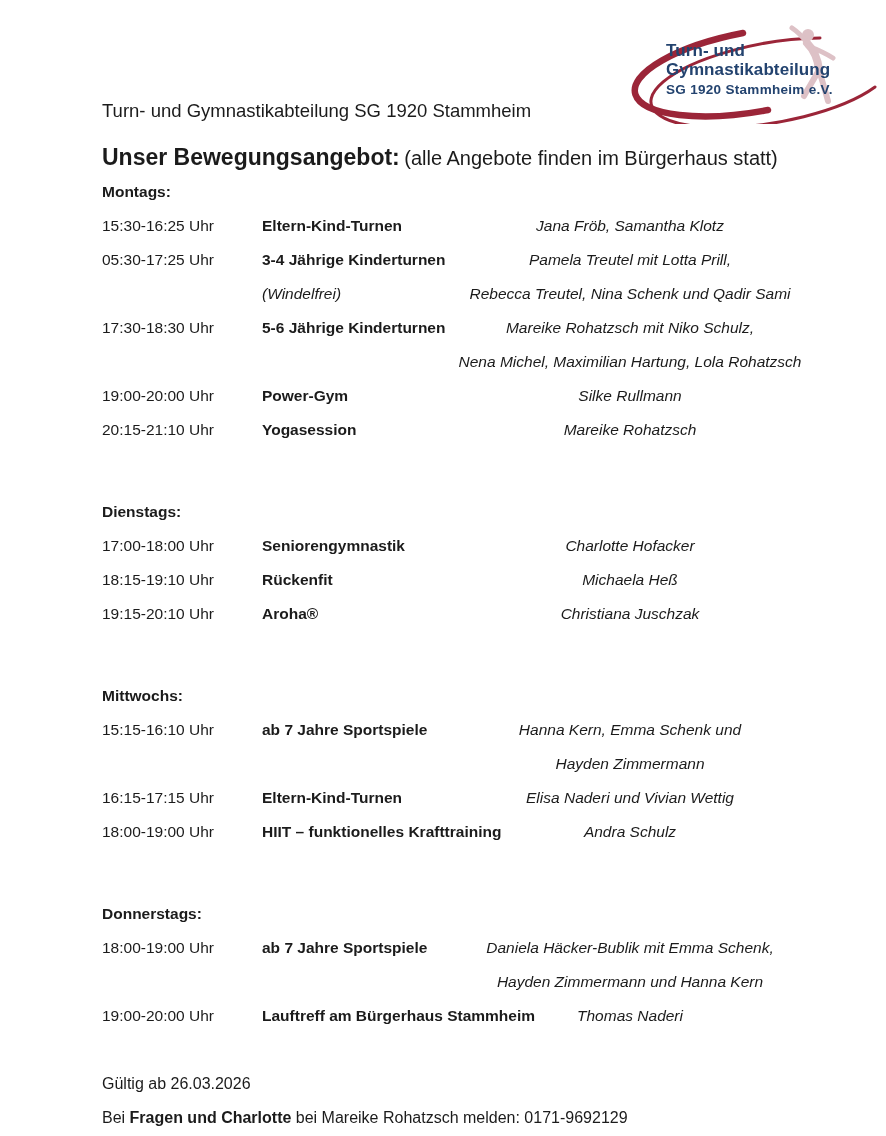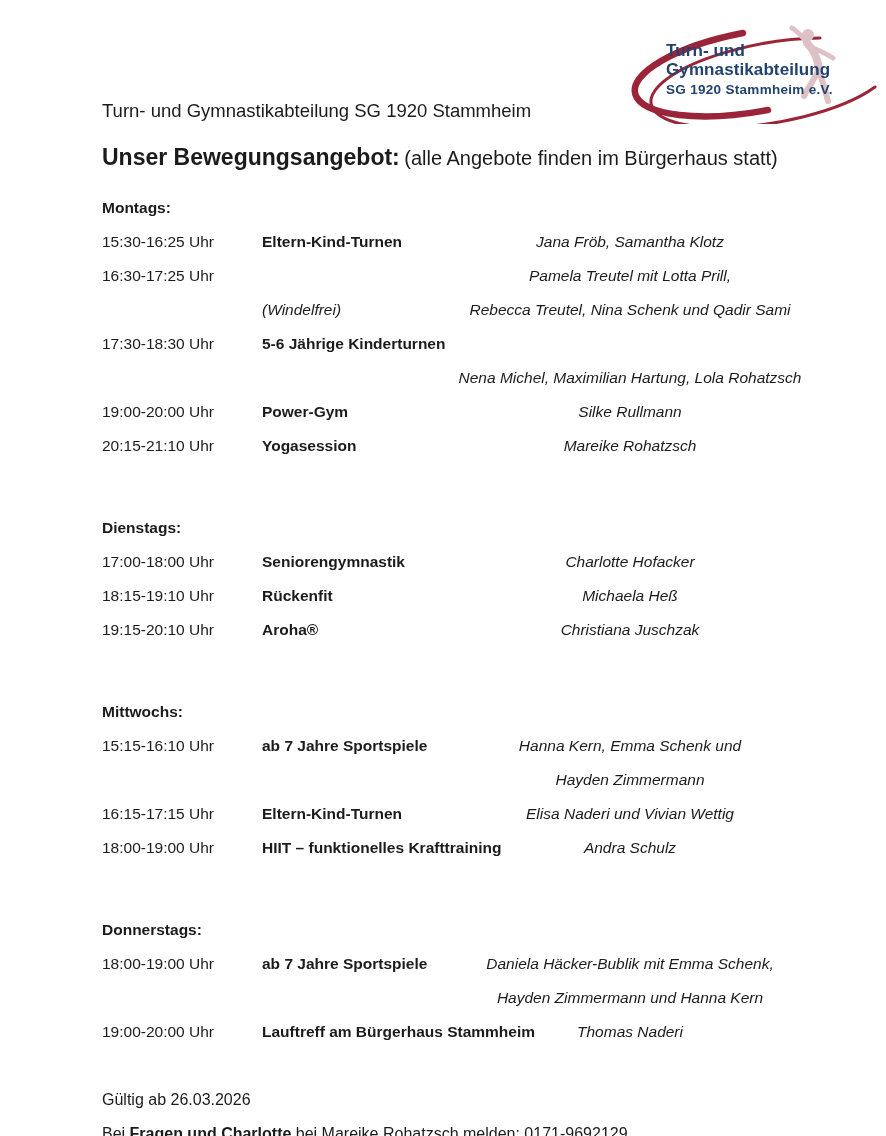--- a/index.html
+++ b/index.html
@@ -24,21 +24,21 @@
   
   .content { position: absolute; left: 102px; top: 100px; right: 0; }
 
   .club-line { font-size: 18.5px; line-height: 22px; }
 
   .title-line { margin-top: 20px; line-height: 30px; white-space: nowrap; }
   .title-bold { font-size: 23px; font-weight: 700; }
   .title-note { font-size: 20px; }
 
   .section { margin-top: 48px; }
-  .section.first { margin-top: 16px; }
+  .section.first { margin-top: 0; }
   .day { font-size: 15.5px; font-weight: 700; height: 34px; line-height: 34px; }
 
   .row { position: relative; height: 34px; line-height: 34px; font-size: 15.5px; }
   .time    { position: absolute; left: 0; top: 0; white-space: nowrap; }
   .course  { position: absolute; left: 160px; top: 0; font-weight: 700; white-space: nowrap; }
   .course.plain { font-weight: 400; font-style: italic; }
   .trainer { position: absolute; left: 272px; right: 0; top: 0; text-align: center; font-style: italic; white-space: nowrap; }
 
   .footer { margin-top: 34px; }
   .footer-line { height: 34px; line-height: 34px; font-size: 16px; }
@@ -81,31 +81,33 @@
     </div>
 
     <section class="section first">
       <div class="day">Montags:</div>
       <div class="row">
         <span class="time">15:30-16:25 Uhr</span>
         <span class="course">Eltern-Kind-Turnen</span>
         <span class="trainer">Jana Fröb, Samantha Klotz</span>
       </div>
       <div class="row">
-        <span class="time">16:30-17:25 Uhr</span>
+        <span class="time">05:30-17:25 Uhr</span>
+        <span class="course">3-4 Jährige Kinderturnen</span>
         <span class="trainer">Pamela Treutel mit Lotta Prill,</span>
       </div>
       <div class="row">
         <span class="time"></span>
         <span class="course plain">(Windelfrei)</span>
         <span class="trainer">Rebecca Treutel, Nina Schenk und Qadir Sami</span>
       </div>
       <div class="row">
         <span class="time">17:30-18:30 Uhr</span>
         <span class="course">5-6 Jährige Kinderturnen</span>
+        <span class="trainer">Mareike Rohatzsch mit Niko Schulz,</span>
       </div>
       <div class="row">
         <span class="time"></span>
         <span class="course"></span>
         <span class="trainer">Nena Michel, Maximilian Hartung, Lola Rohatzsch</span>
       </div>
       <div class="row">
         <span class="time">19:00-20:00 Uhr</span>
         <span class="course">Power-Gym</span>
         <span class="trainer">Silke Rullmann</span>

